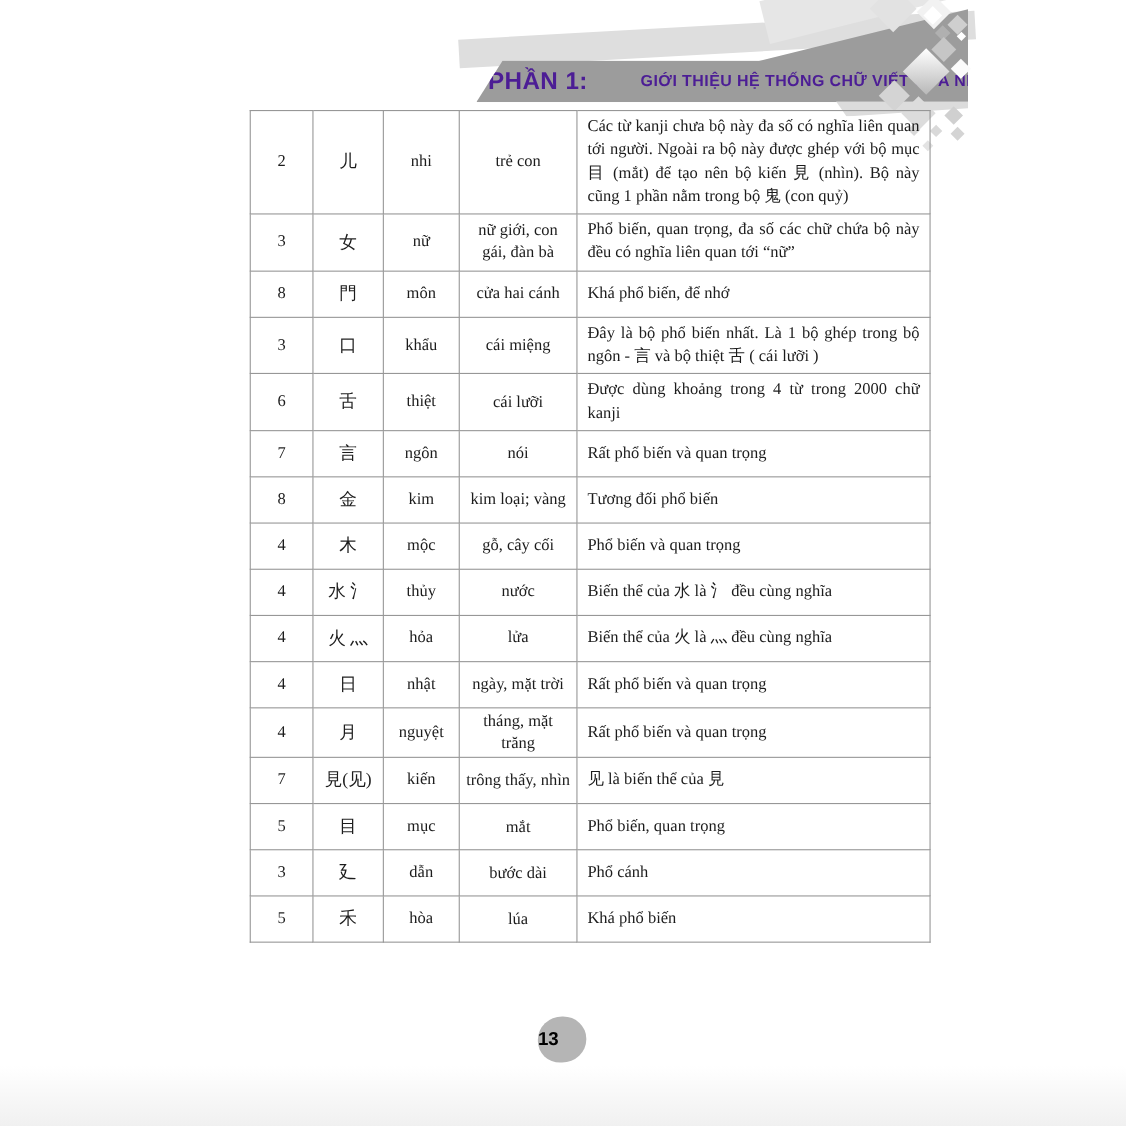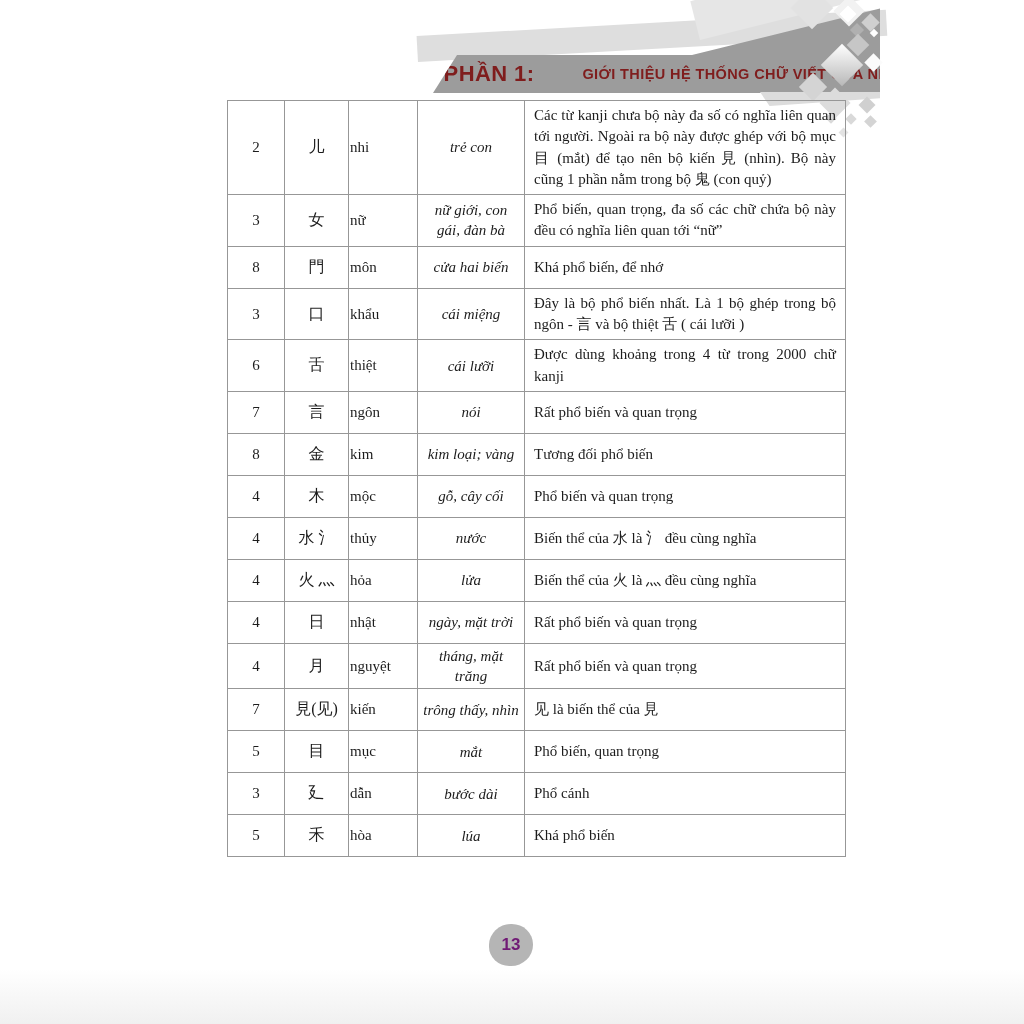--- a/index.html
+++ b/index.html
@@ -28,48 +28,48 @@
     position:absolute;left:690px;top:4px;width:190px;height:56px;
     background:#9c9c9c;
     clip-path:polygon(0 92%,100% 8%,100% 100%,0 100%);
   }
   .banner-under{
     position:absolute;left:760px;top:92px;width:120px;height:14px;
     background:#dcdcdc;
     clip-path:polygon(0 0,100% 0,100% 45%,8% 100%);
   }
   .banner-text{
-    color:#7f1d1d;font-family:"Liberation Sans", sans-serif;
+    color:#4c1d95;font-family:"Liberation Sans", sans-serif;
     font-weight:bold;letter-spacing:.4px;margin-left:40px;
   }
   .banner-part{font-size:22px;margin-right:8px;}
   .banner-title{font-size:14.5px;}
   .diamond{position:absolute;transform:rotate(45deg);}
   
   .radical-table{
     position:absolute;left:227px;top:100px;width:579px;
     border-collapse:collapse;table-layout:fixed;
     font-size:15px;color:#1c1c1c;
   }
   .radical-table td{
     border:1px solid #979797;
     vertical-align:middle;height:33px;
   }
   td.c-strokes{width:54px;text-align:center;}
   td.c-kanji{width:61px;text-align:center;font-size:16px;}
-  td.c-reading{width:66px;}
-  td.c-meaning{width:96px;text-align:center;padding:2px 5px;line-height:1.35;font-style:italic;}
+  td.c-reading{width:66px;text-align:center;}
+  td.c-meaning{width:96px;text-align:center;padding:2px 5px;line-height:1.35;}
   td.c-note{width:302px;text-align:justify;padding:4px 9px;line-height:1.42;border-radius:26px;}
   
   .page-badge{
     position:absolute;left:489px;top:924px;width:44px;height:42px;
     background:#b5b5b5;border-radius:50% 48% 50% 46%;
-    display:flex;align-items:center;justify-content:center;
+    display:flex;align-items:center;justify-content:flex-start;
     font-family:"Liberation Sans", sans-serif;font-weight:bold;
-    font-size:17px;color:#701a75;
+    font-size:17px;color:#000000;
   }
   .bottom-fade{
     position:absolute;left:0;bottom:0;width:1024px;height:55px;
     background:linear-gradient(to bottom, rgba(230,230,230,0), rgba(228,228,228,.55));
     pointer-events:none;
   }
 </style>
 </head>
 <body>
 
@@ -112,21 +112,21 @@
         <td class="c-strokes">3</td>
         <td class="c-kanji">女</td>
         <td class="c-reading">nữ</td>
         <td class="c-meaning">nữ giới, con gái, đàn bà</td>
         <td class="c-note">Phổ biến, quan trọng, đa số các chữ chứa bộ này đều có nghĩa liên quan tới “nữ”</td>
       </tr>
       <tr>
         <td class="c-strokes">8</td>
         <td class="c-kanji">門</td>
         <td class="c-reading">môn</td>
-        <td class="c-meaning">cửa hai biến</td>
+        <td class="c-meaning">cửa hai cánh</td>
         <td class="c-note">Khá phổ biến, để nhớ</td>
       </tr>
       <tr>
         <td class="c-strokes">3</td>
         <td class="c-kanji">口</td>
         <td class="c-reading">khẩu</td>
         <td class="c-meaning">cái miệng</td>
         <td class="c-note">Đây là bộ phổ biến nhất. Là 1 bộ ghép trong bộ ngôn - 言 và bộ thiệt 舌 ( cái lưỡi )</td>
       </tr>
       <tr>

